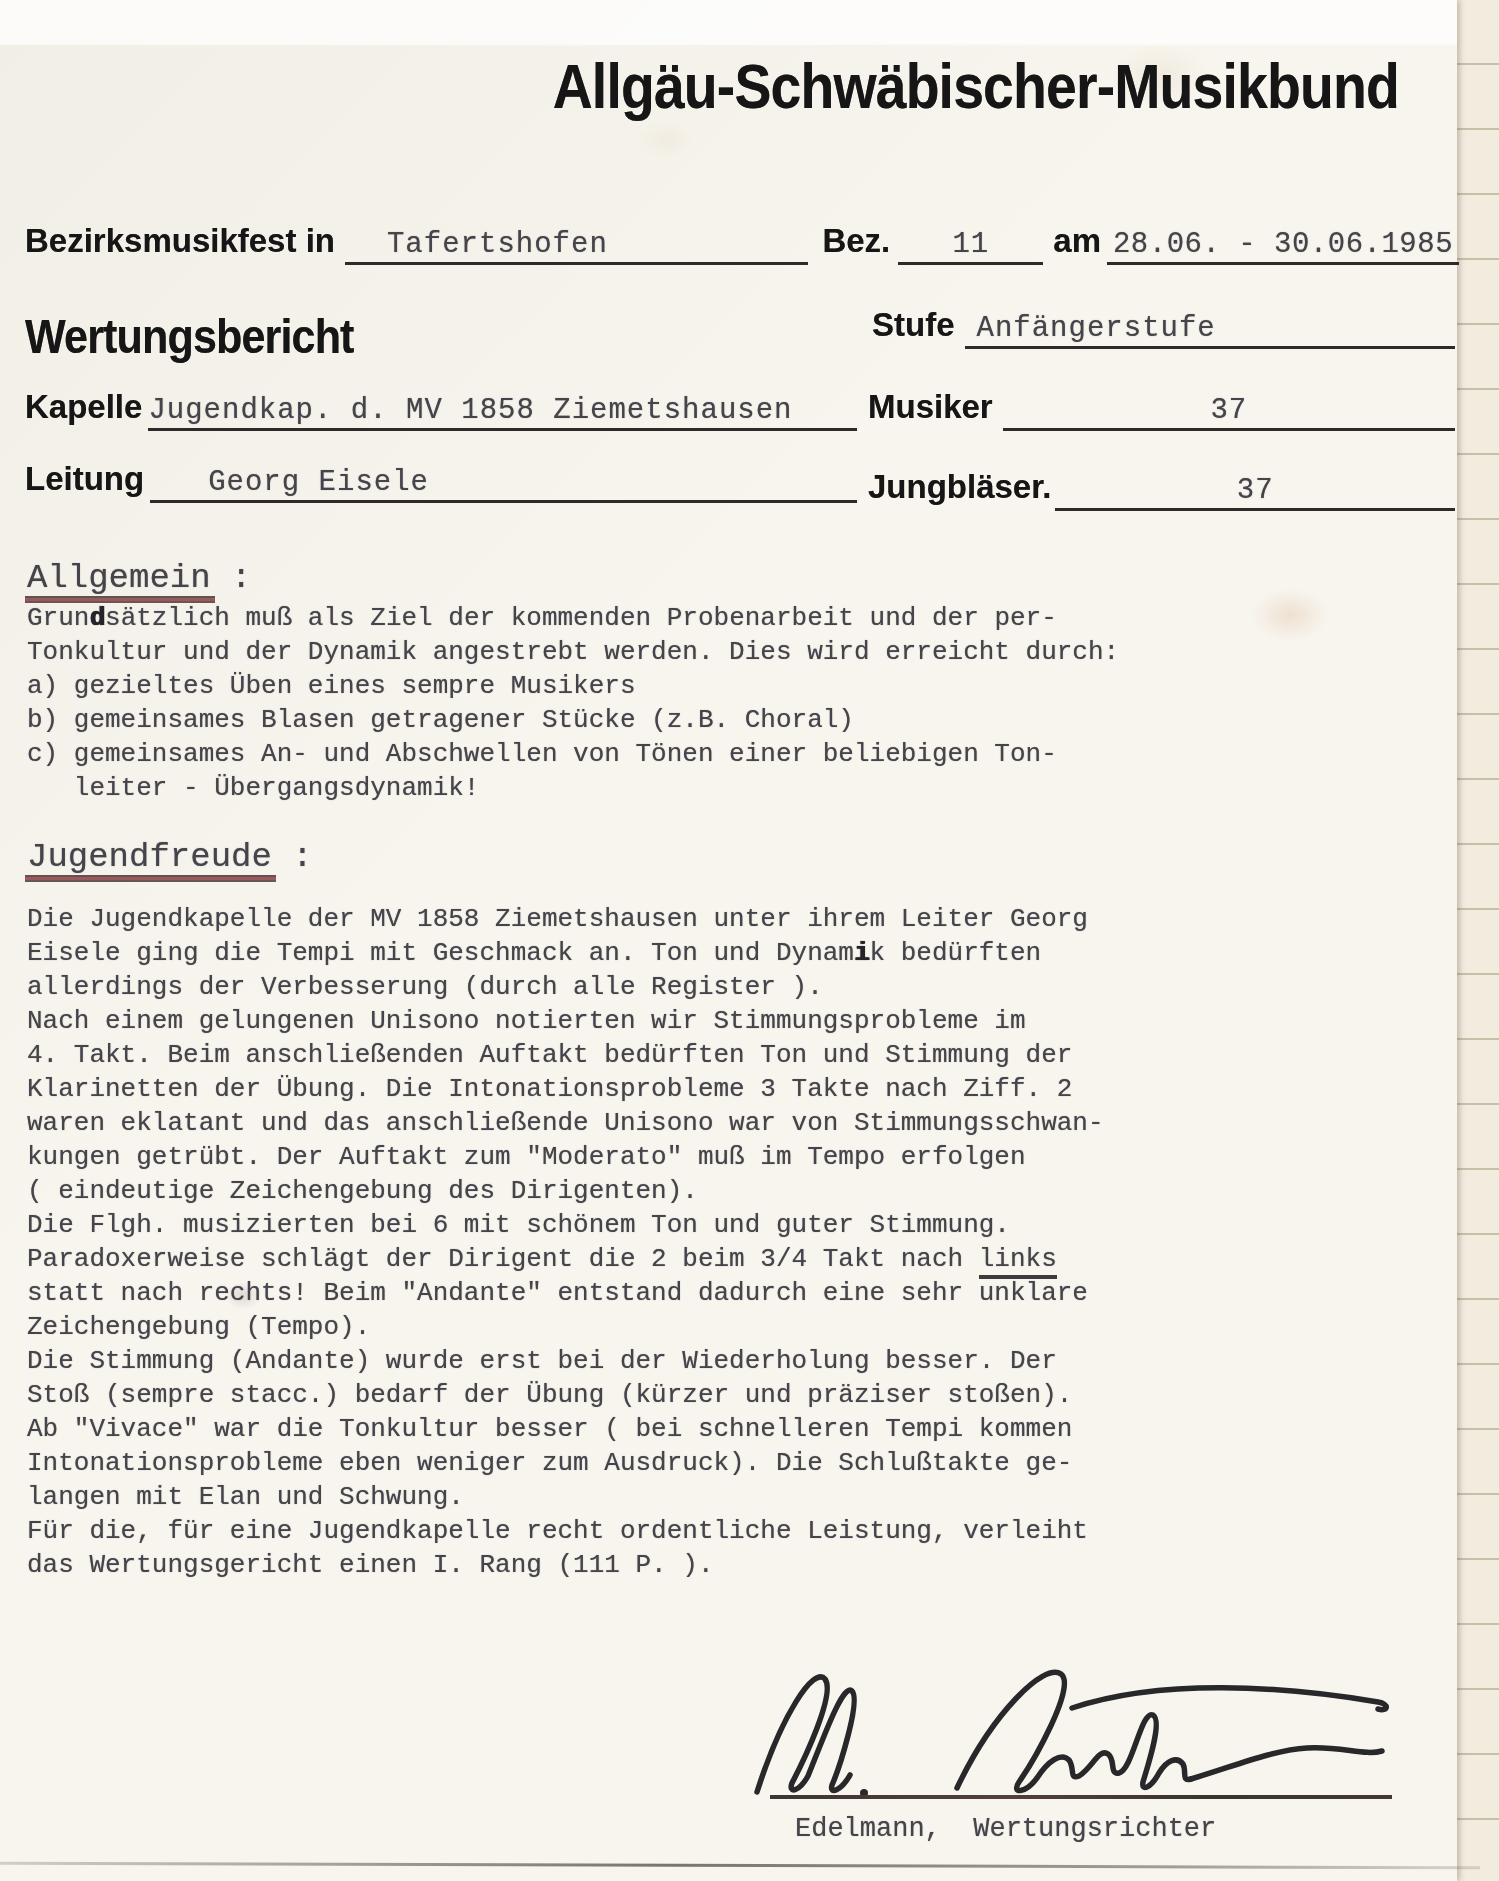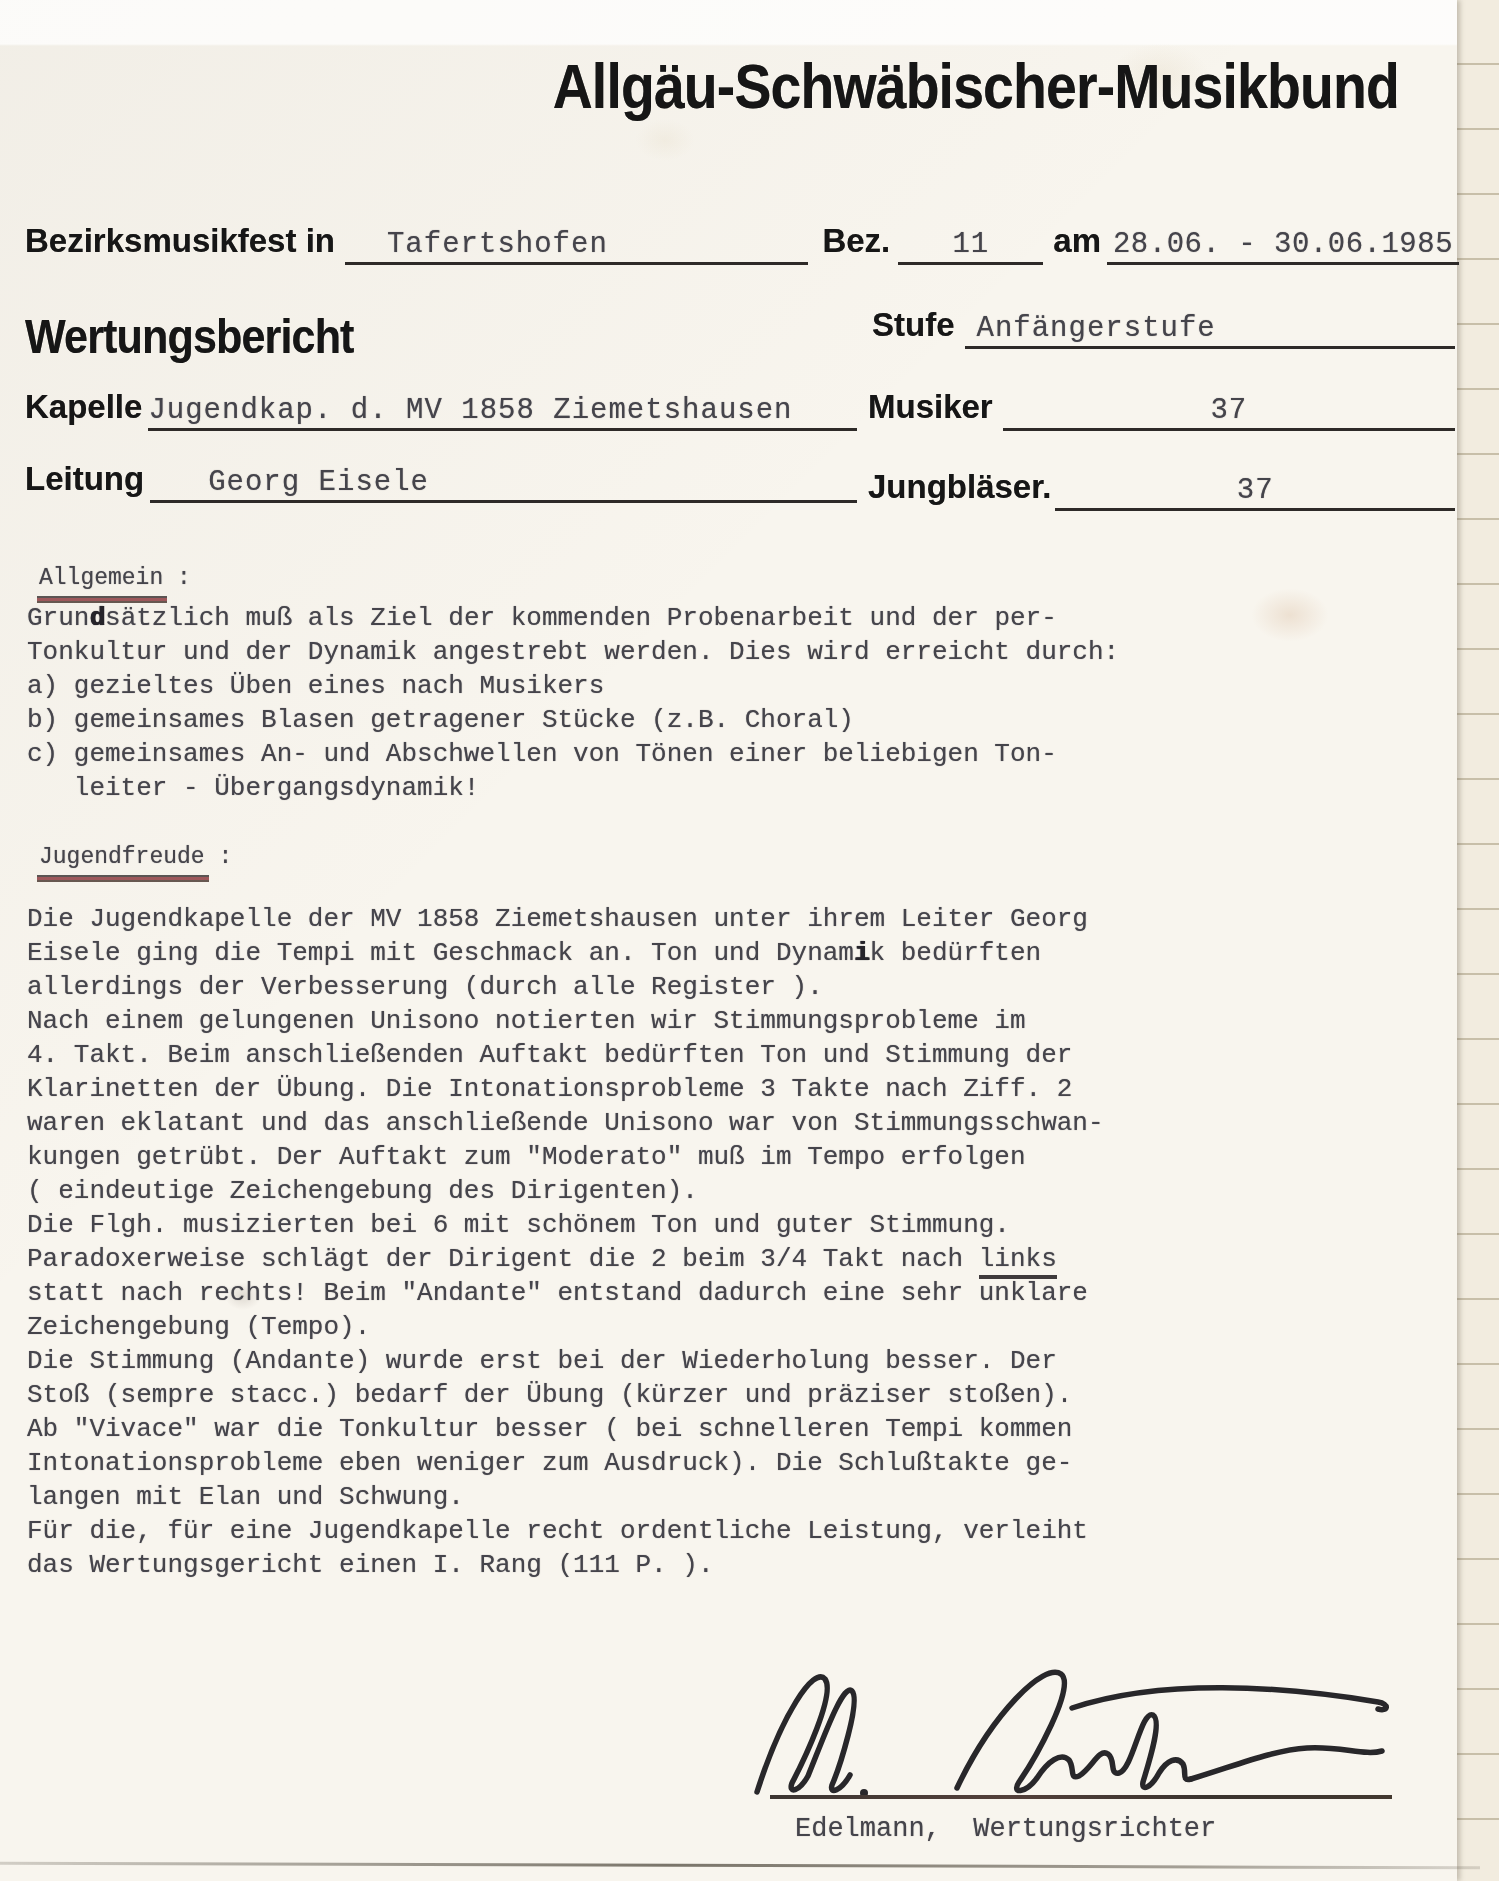--- a/index.html
+++ b/index.html
@@ -45,21 +45,21 @@
     border-bottom:3px solid #2e2a28;white-space:nowrap;overflow:visible;
     padding-bottom:1px;
   }
   .grow{flex:1;}
   
   .type{
     font-family:"Liberation Mono","DejaVu Sans Mono",monospace;
     color:#45444b;text-shadow:0 0 1px rgba(55,52,60,.55);
   }
   #sections{position:absolute;left:27px;top:561px;right:40px;}
-  .sec-heading-row{font-size:23px;line-height:34px;white-space:pre;margin-left:12px;}
+  .sec-heading-row{font-size:34px;line-height:34px;white-space:pre;}
   .sec-heading{position:relative;display:inline-block;}
   .sec-heading::after{
     content:"";position:absolute;left:-2px;right:-4px;bottom:-8px;height:7px;
     background:linear-gradient(to bottom,#4a4342 0 2px,#94474b 2px 5px,#57473f 5px 7px);
     opacity:.9;
   }
   .sec-body{margin-top:6px;}
   .section + .section{margin-top:35px;}
   .section + .section .sec-body{margin-top:28px;}
   .tline{font-size:26px;line-height:34px;white-space:pre;}
@@ -117,21 +117,21 @@
   <span class="lab print" style="margin-right:4px;">Jungbläser.</span>
   <span class="tval type grow" style="text-align:center;">37</span>
 </div>
 
 <div id="sections" class="type">
     <div class="section">
       <div class="sec-heading-row"><span class="sec-heading">Allgemein</span> <span>:</span></div>
       <div class="sec-body">
         <div class="tline">Grun<span class="ovr">d</span>sätzlich muß als Ziel der kommenden Probenarbeit und der per-</div>
         <div class="tline">Tonkultur und der Dynamik angestrebt werden. Dies wird erreicht durch:</div>
-        <div class="tline">a) gezieltes Üben eines nach Musikers</div>
+        <div class="tline">a) gezieltes Üben eines sempre Musikers</div>
         <div class="tline">b) gemeinsames Blasen getragener Stücke (z.B. Choral)</div>
         <div class="tline">c) gemeinsames An- und Abschwellen von Tönen einer beliebigen Ton-</div>
         <div class="tline">   leiter - Übergangsdynamik!</div>
       </div>
     </div>
     <div class="section">
       <div class="sec-heading-row"><span class="sec-heading">Jugendfreude</span> <span>:</span></div>
       <div class="sec-body">
         <div class="tline">Die Jugendkapelle der MV 1858 Ziemetshausen unter ihrem Leiter Georg</div>
         <div class="tline">Eisele ging die Tempi mit Geschmack an. Ton und Dynam<span class="ovr">i</span>k bedürften</div>

